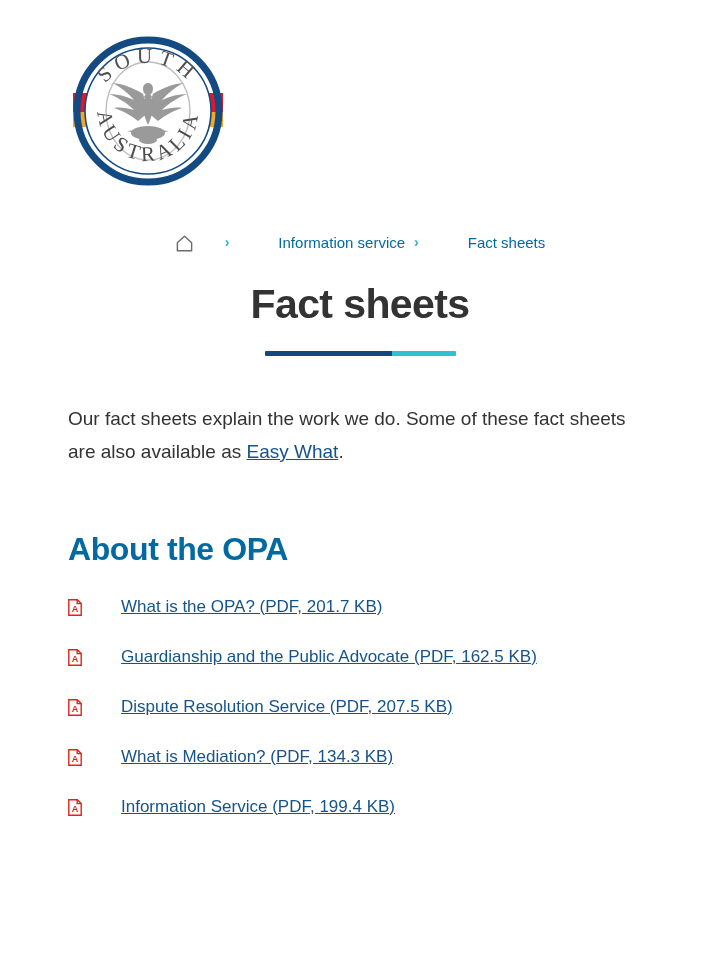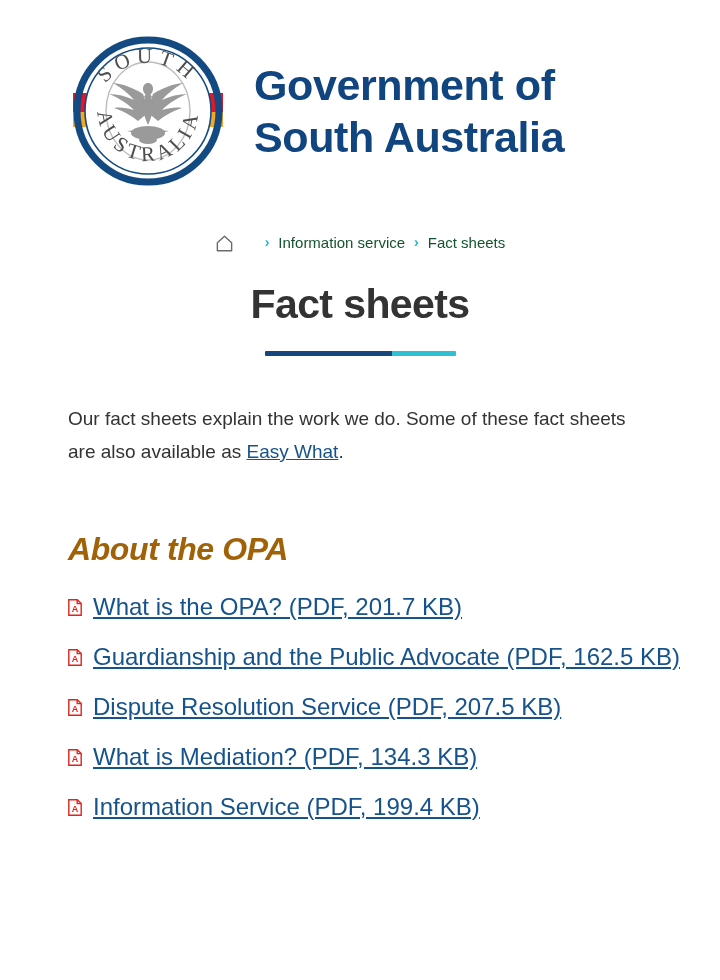--- a/index.html
+++ b/index.html
@@ -62,23 +62,24 @@
     top: 1px;
   }
   .breadcrumb .sep {
     color: #2bb7c9;
     font-weight: bold;
     font-size: 14px;
     margin: 0 9px;
     line-height: 1;
   }
   .breadcrumb .crumb {
-    color: #14532d;
+    color: #0369a1;
     text-decoration: none;
     white-space: nowrap;
+    margin-left: 40px;
   }
 
   
   .page-title {
     text-align: center;
     font-size: 41px;
     font-weight: bold;
     color: #333333;
     letter-spacing: -0.6px;
     margin: 26px 0 0 0;
@@ -110,23 +111,22 @@
   .pdf-link a {
     color: #16538c;
     text-decoration: underline;
   }
 
   
   .section-heading {
     margin-top: 63px;
     font-size: 32px;
     font-weight: bold;
-    color: #a16207;
+    color: #0369a1;
     letter-spacing: -0.4px;
-    font-style: italic;
   }
 
   
   .pdf-list {
     list-style: none;
     margin: 24px 0 0 0;
     padding: 0;
   }
   .pdf-list li {
     display: flex;
@@ -135,22 +135,23 @@
   }
   .pdf-icon {
     width: 14px;
     height: 17px;
     flex: 0 0 14px;
     margin-right: 11px;
     position: relative;
     top: 1px;
   }
   .pdf-link {
-    font-size: 24px;
+    font-size: 17px;
     line-height: 24px;
+    margin-left: 28px;
   }
   .pdf-link a { white-space: nowrap; }
 </style>
 </head>
 <body>
 
 <header class="masthead">
 
   <div class="crest">
     <svg viewBox="0 0 152 152" width="152" height="152" aria-hidden="true">
@@ -181,24 +182,20 @@
         <path d="M71 59 c-9 -6 -20 -10 -30 -11 c9 5 16 11 21 17 c-8 -4 -17 -6 -25 -6 c10 4 19 10 25 16 c-7 -2 -14 -3 -20 -2 c9 3 18 8 24 13 l11 -9 z"></path>
         <path d="M81 59 c9 -6 20 -10 30 -11 c-9 5 -16 11 -21 17 c8 -4 17 -6 25 -6 c-10 4 -19 10 -25 16 c7 -2 14 -3 20 -2 c-9 3 -18 8 -24 13 l-11 -9 z"></path>
         <path d="M76 62 c-3 0 -5 3 -5 8 c0 7 2 14 5 20 c3 -6 5 -13 5 -20 c0 -5 -2 -8 -5 -8 z"></path>
         <ellipse cx="76" cy="98" rx="17" ry="7"></ellipse>
         <path d="M55 96 c7 -1 14 -1 21 -1 c7 0 14 0 21 1 c-7 2 -14 2 -21 2 c-7 0 -14 0 -21 -2 z"></path>
         <ellipse cx="76" cy="105" rx="9" ry="4"></ellipse>
       </g>
     </svg>
   </div>
 
-  <div class="gov-title">
-    <span class="line">Government of</span>
-    <span class="line">South Australia</span>
-  </div>
 </header>
 
 <nav class="breadcrumb">
   <span class="home-icon">
     <svg viewBox="0 0 20 20" width="19" height="19" aria-hidden="true">
       <path d="M2.5 9.2 L10 2.4 L17.5 9.2 L17.5 17.6 L2.5 17.6 Z" fill="none" stroke="#6b6b6b" stroke-width="1.5" stroke-linejoin="round"></path>
     </svg>
   </span>
   <span class="sep">›</span>
   <a class="crumb" href="#">Information service</a>

